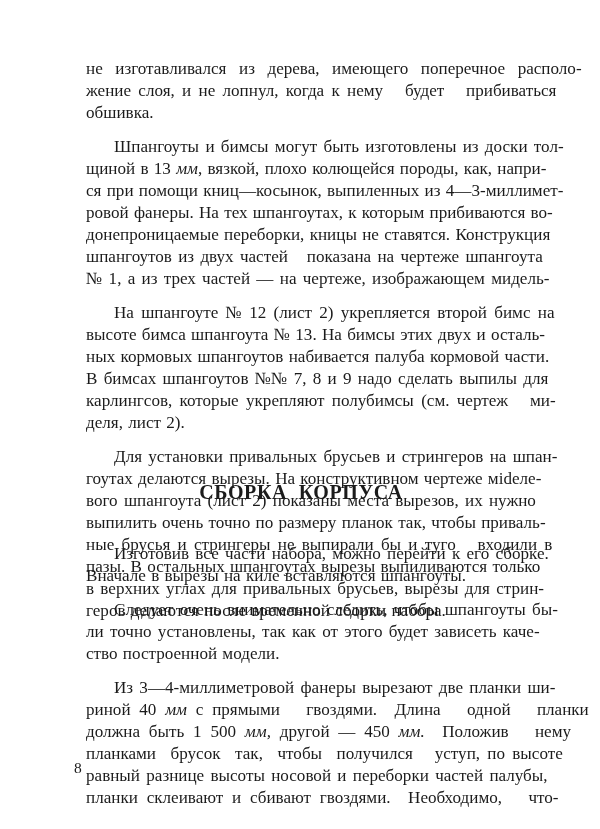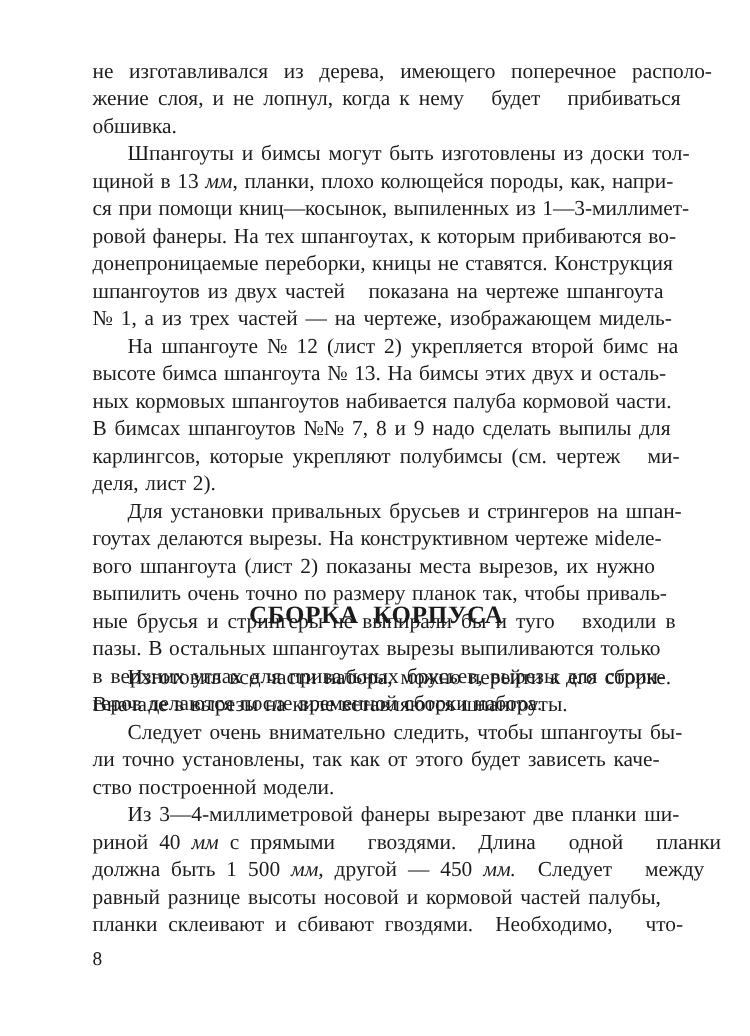--- a/index.html
+++ b/index.html
@@ -19,21 +19,21 @@
     -webkit-font-smoothing: antialiased;
   }
   .textblock {
     position: absolute;
     left: 74px;
     top: 46px;
     width: 454px;
   }
   
   .para {
-    margin: 0;
+    margin: 12px;
     font-family: Liberation Serif, serif;
   }
   .para + .para {
     margin-top: 0;
   }
   .line {
     display: block;
     height: 22px;
     line-height: 22px;
     font-size: 17.1px;
@@ -79,22 +79,22 @@
 
   <div class="textblock">
     <div class="para-group">
         <div class="para">
           <span class="line ws2">не  изготавливался  из  дерева,  имеющего  поперечное  располо-</span>
           <span class="line ws3">жение слоя, и не лопнул, когда к нему   будет   прибиваться</span>
           <span class="line ws1">обшивка.</span>
         </div>
         <div class="para">
           <span class="line ws2"><span class="indent"></span>Шпангоуты и бимсы могут быть изготовлены из доски тол-</span>
-          <span class="line ws1"><span>щиной в 13 </span><i>мм</i><span>, планки, плохо колющейся породы, как, напри-</span></span>
-          <span class="line ws1">ся при помощи книц—косынок, выпиленных из 1—3-миллимет-</span>
+          <span class="line ws1"><span>щиной в 13 </span><i>мм</i><span>, вязкой, плохо колющейся породы, как, напри-</span></span>
+          <span class="line ws1">ся при помощи книц—косынок, выпиленных из 4—3-миллимет-</span>
           <span class="line ws1">ровой фанеры. На тех шпангоутах, к которым прибиваются во-</span>
           <span class="line ws1">донепроницаемые переборки, кницы не ставятся. Конструкция</span>
           <span class="line ws2">шпангоутов из двух частей   показана на чертеже шпангоута</span>
           <span class="line ws2">№ 1, а из трех частей — на чертеже, изображающем мидель-</span>
         </div>
         <div class="para">
           <span class="line ws3"><span class="indent"></span>На шпангоуте № 12 (лист 2) укрепляется второй бимс на</span>
           <span class="line ws1">высоте бимса шпангоута № 13. На бимсы этих двух и осталь-</span>
           <span class="line ws1">ных кормовых шпангоутов набивается палуба кормовой части.</span>
           <span class="line ws2">В бимсах шпангоутов №№ 7, 8 и 9 надо сделать выпилы для</span>
@@ -122,21 +122,22 @@
         <span class="line ws1">Вначале в вырезы на киле вставляются шпангоуты.</span>
       </div>
       <div class="para">
         <span class="line ws2"><span class="indent"></span>Следует очень внимательно следить, чтобы шпангоуты бы-</span>
         <span class="line ws2">ли точно установлены, так как от этого будет зависеть каче-</span>
         <span class="line ws1">ство построенной модели.</span>
       </div>
       <div class="para">
         <span class="line ws2"><span class="indent"></span>Из 3—4-миллиметровой фанеры вырезают две планки ши-</span>
         <span class="line ws4"><span>риной 40 </span><i>мм</i><span> с прямыми   гвоздями.  Длина   одной   планки</span></span>
-        <span class="line ws4"><span>должна быть 1 500 </span><i>мм,</i><span> другой — 450 </span><i>мм.</i><span>  Следует   между</span></span>
-        <span class="line ws2">равный разнице высоты носовой и кормовой частей палубы,</span>
+        <span class="line ws4"><span>должна быть 1 500 </span><i>мм,</i><span> другой — 450 </span><i>мм.</i><span>  Положив   нему</span></span>
+        <span class="line ws3">планками  брусок  так,  чтобы  получился   уступ, по высоте</span>
+        <span class="line ws2">равный разнице высоты носовой и переборки частей палубы,</span>
         <span class="line ws4">планки склеивают и сбивают гвоздями.  Необходимо,   что-</span>
       </div>
     </div>
 
   <div class="folio">8</div>
 
 </div>
 
 </body></html>

